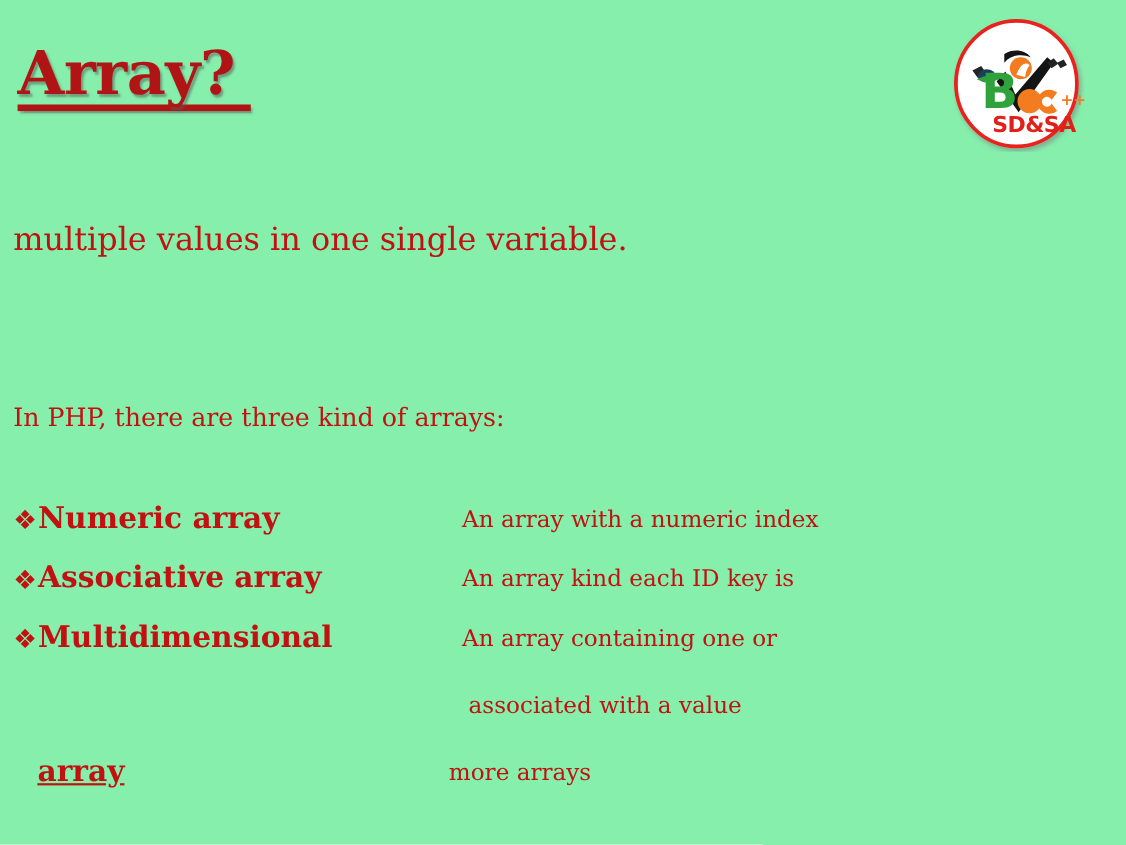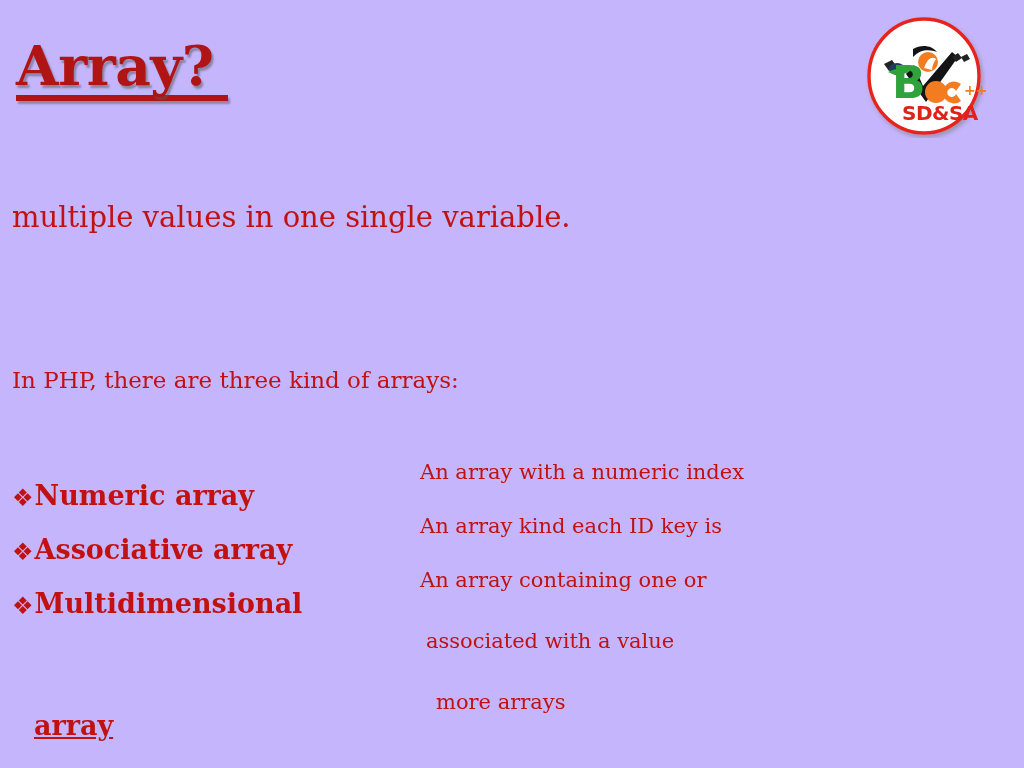--- a/index.html
+++ b/index.html
@@ -13,21 +13,21 @@
     position: relative;
     overflow: hidden;
     font-family: "DejaVu Serif", serif;
     -webkit-font-smoothing: antialiased;
   }
 
   
   .slide {
     position: absolute;
     inset: 0;
-    background: #c4b5fd;
+    background: #86efac;
     padding-left: 32px;
   }
 
   
   .title-block {
     position: absolute;
     left: 16px;
     top: 38px;
     width: 340px;
   }
@@ -102,21 +102,20 @@
   .term {
     position: absolute;
     left: 12px;
     top: 0;
     font-family: "DejaVu Serif", serif;
     font-weight: bold;
     font-size: 27px;
     line-height: 40px;
     color: #C11111;
     white-space: nowrap;
-    margin-top: 24px;
   }
   .term.indented { left: 34px; text-decoration: underline; }
   .bullet {
     font-family: "DejaVu Sans", sans-serif;
     font-size: 24px;
     line-height: 40px;
     color: #C11111;
     margin-right: 1px;
     display: inline-block;
     vertical-align: -1px;
@@ -125,21 +124,21 @@
     position: absolute;
     left: 420px;
     top: 0;
     font-family: "DejaVu Serif", serif;
     font-size: 21px;
     line-height: 40px;
     color: #C11111;
     white-space: nowrap;
   }
   .desc.indented { left: 426px; }
-  .desc.indented2 { left: 436px; }
+  .desc.indented2 { left: 408px; }
 </style>
 </head>
 <body>
 
 <div class="slide">
 
   <div class="title-block">
     <div class="title-text">Array?</div>
     <div class="title-rule"></div>
   </div>

